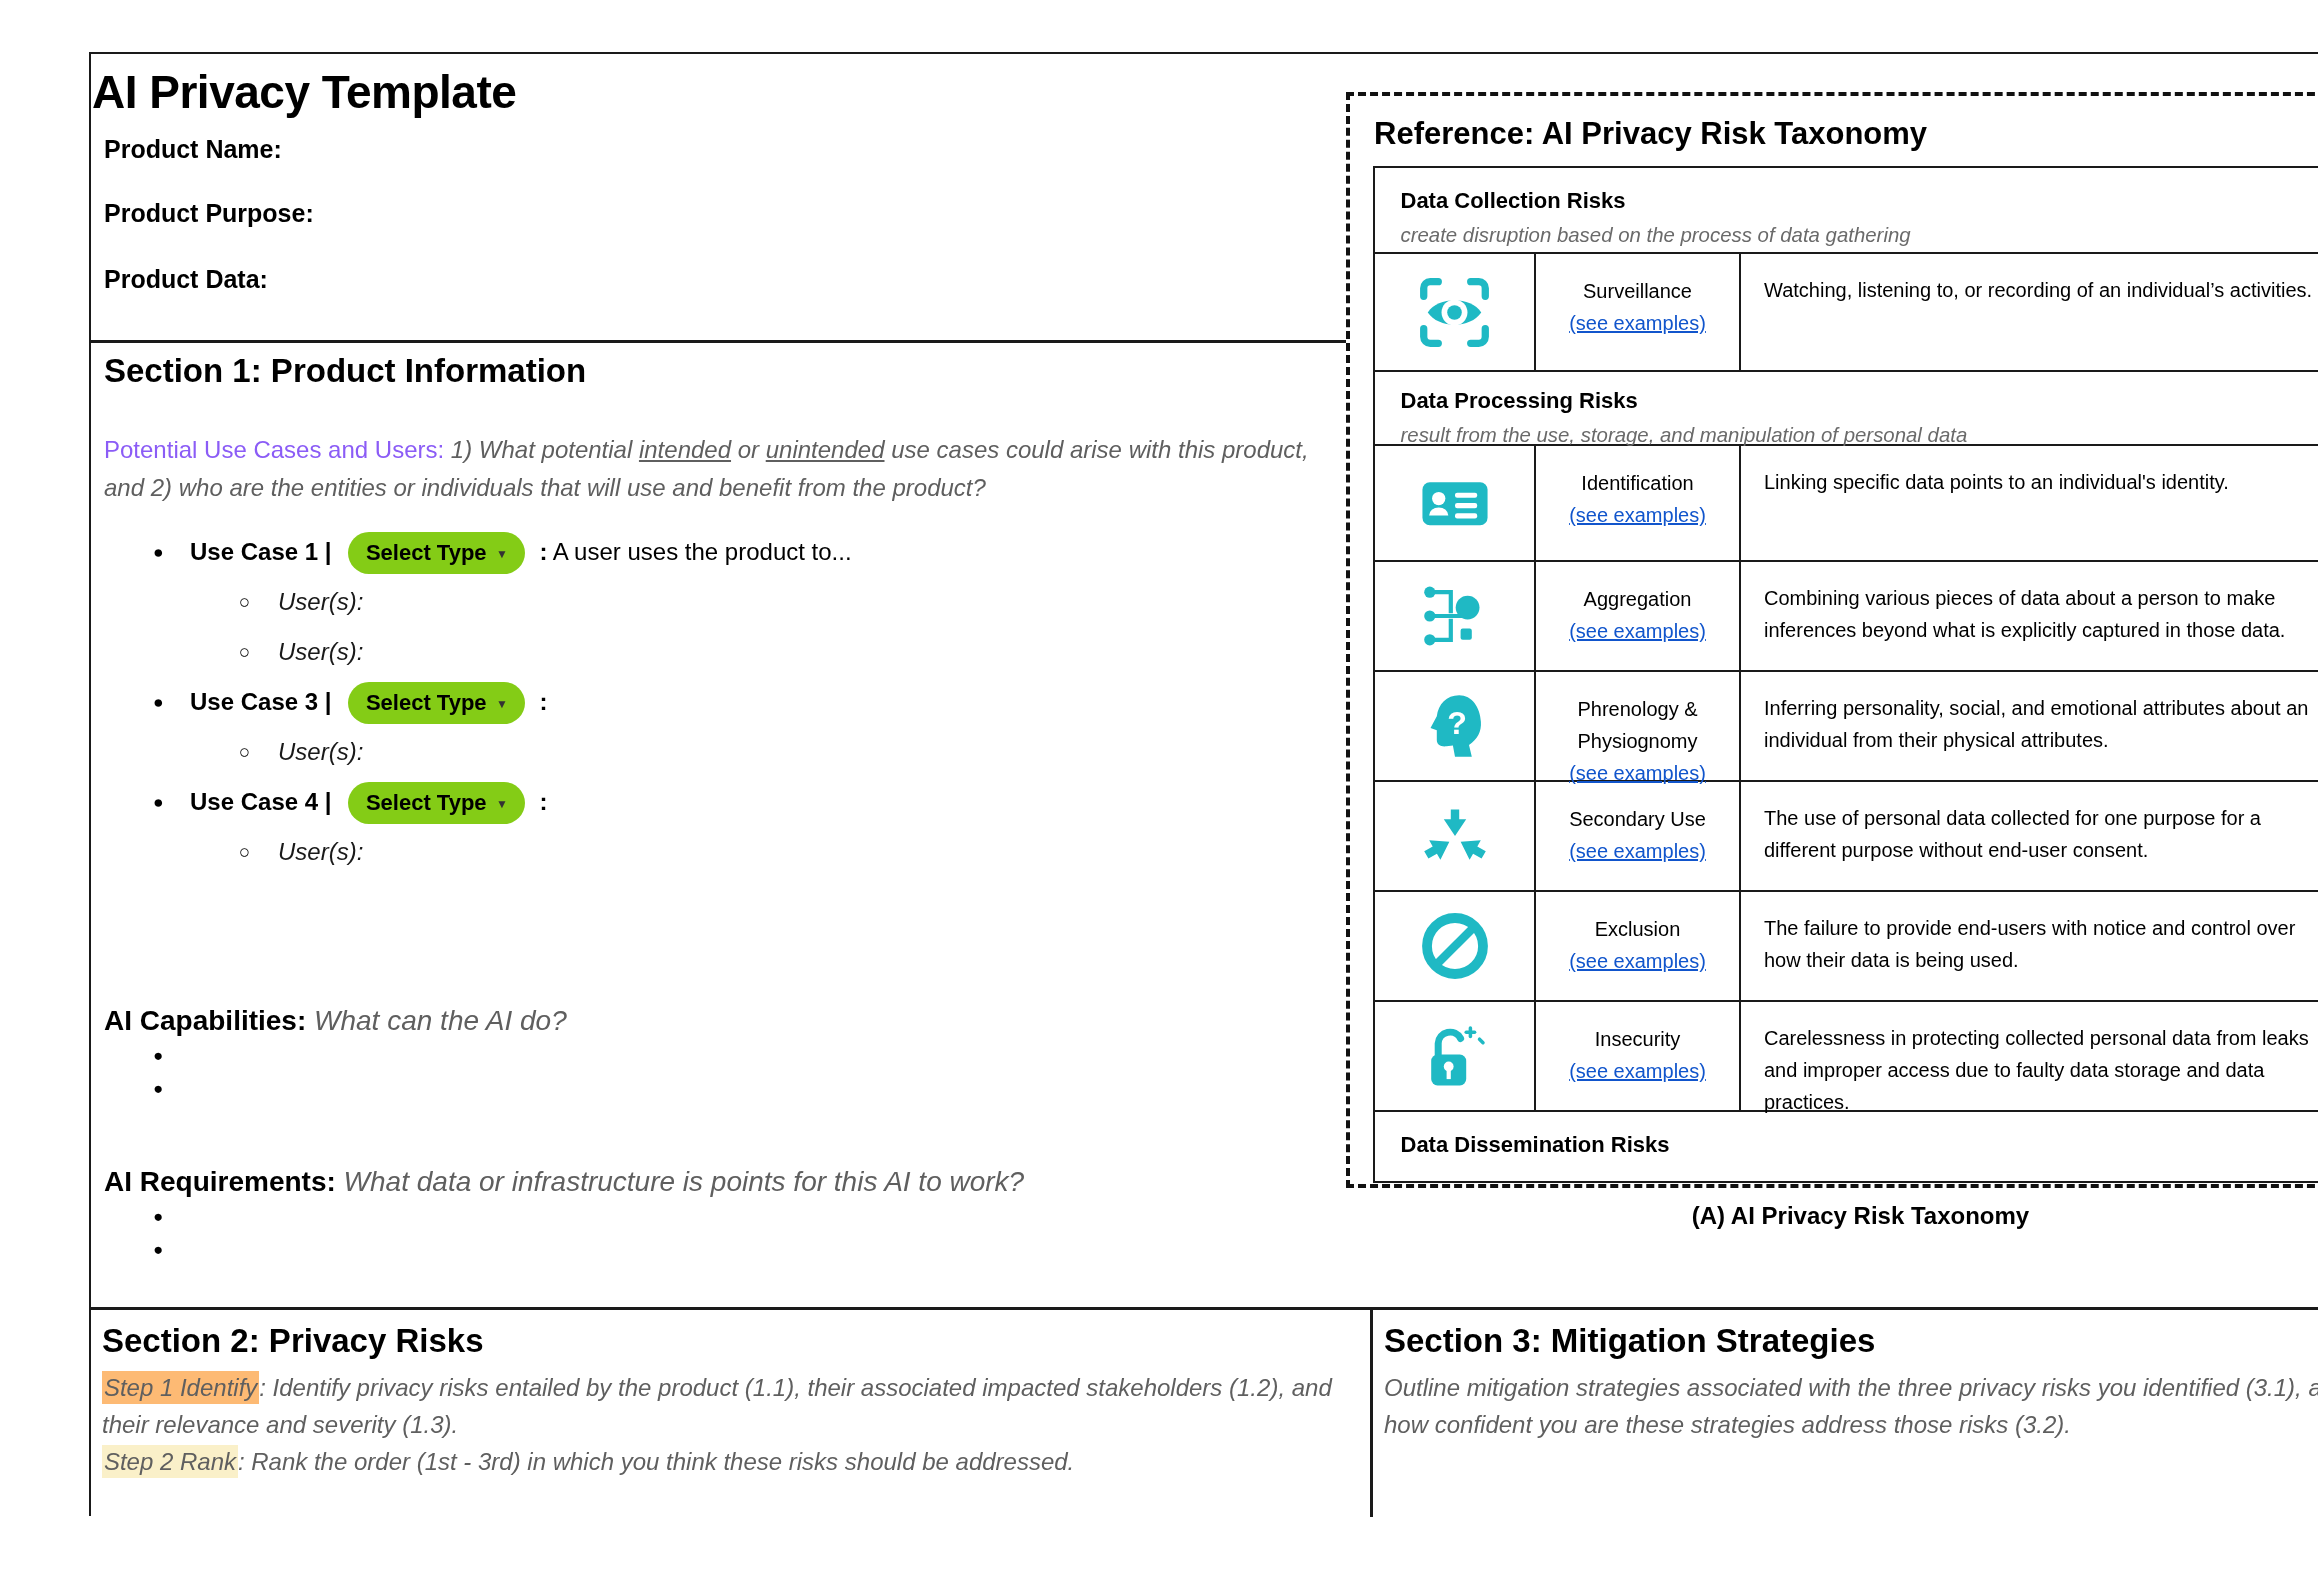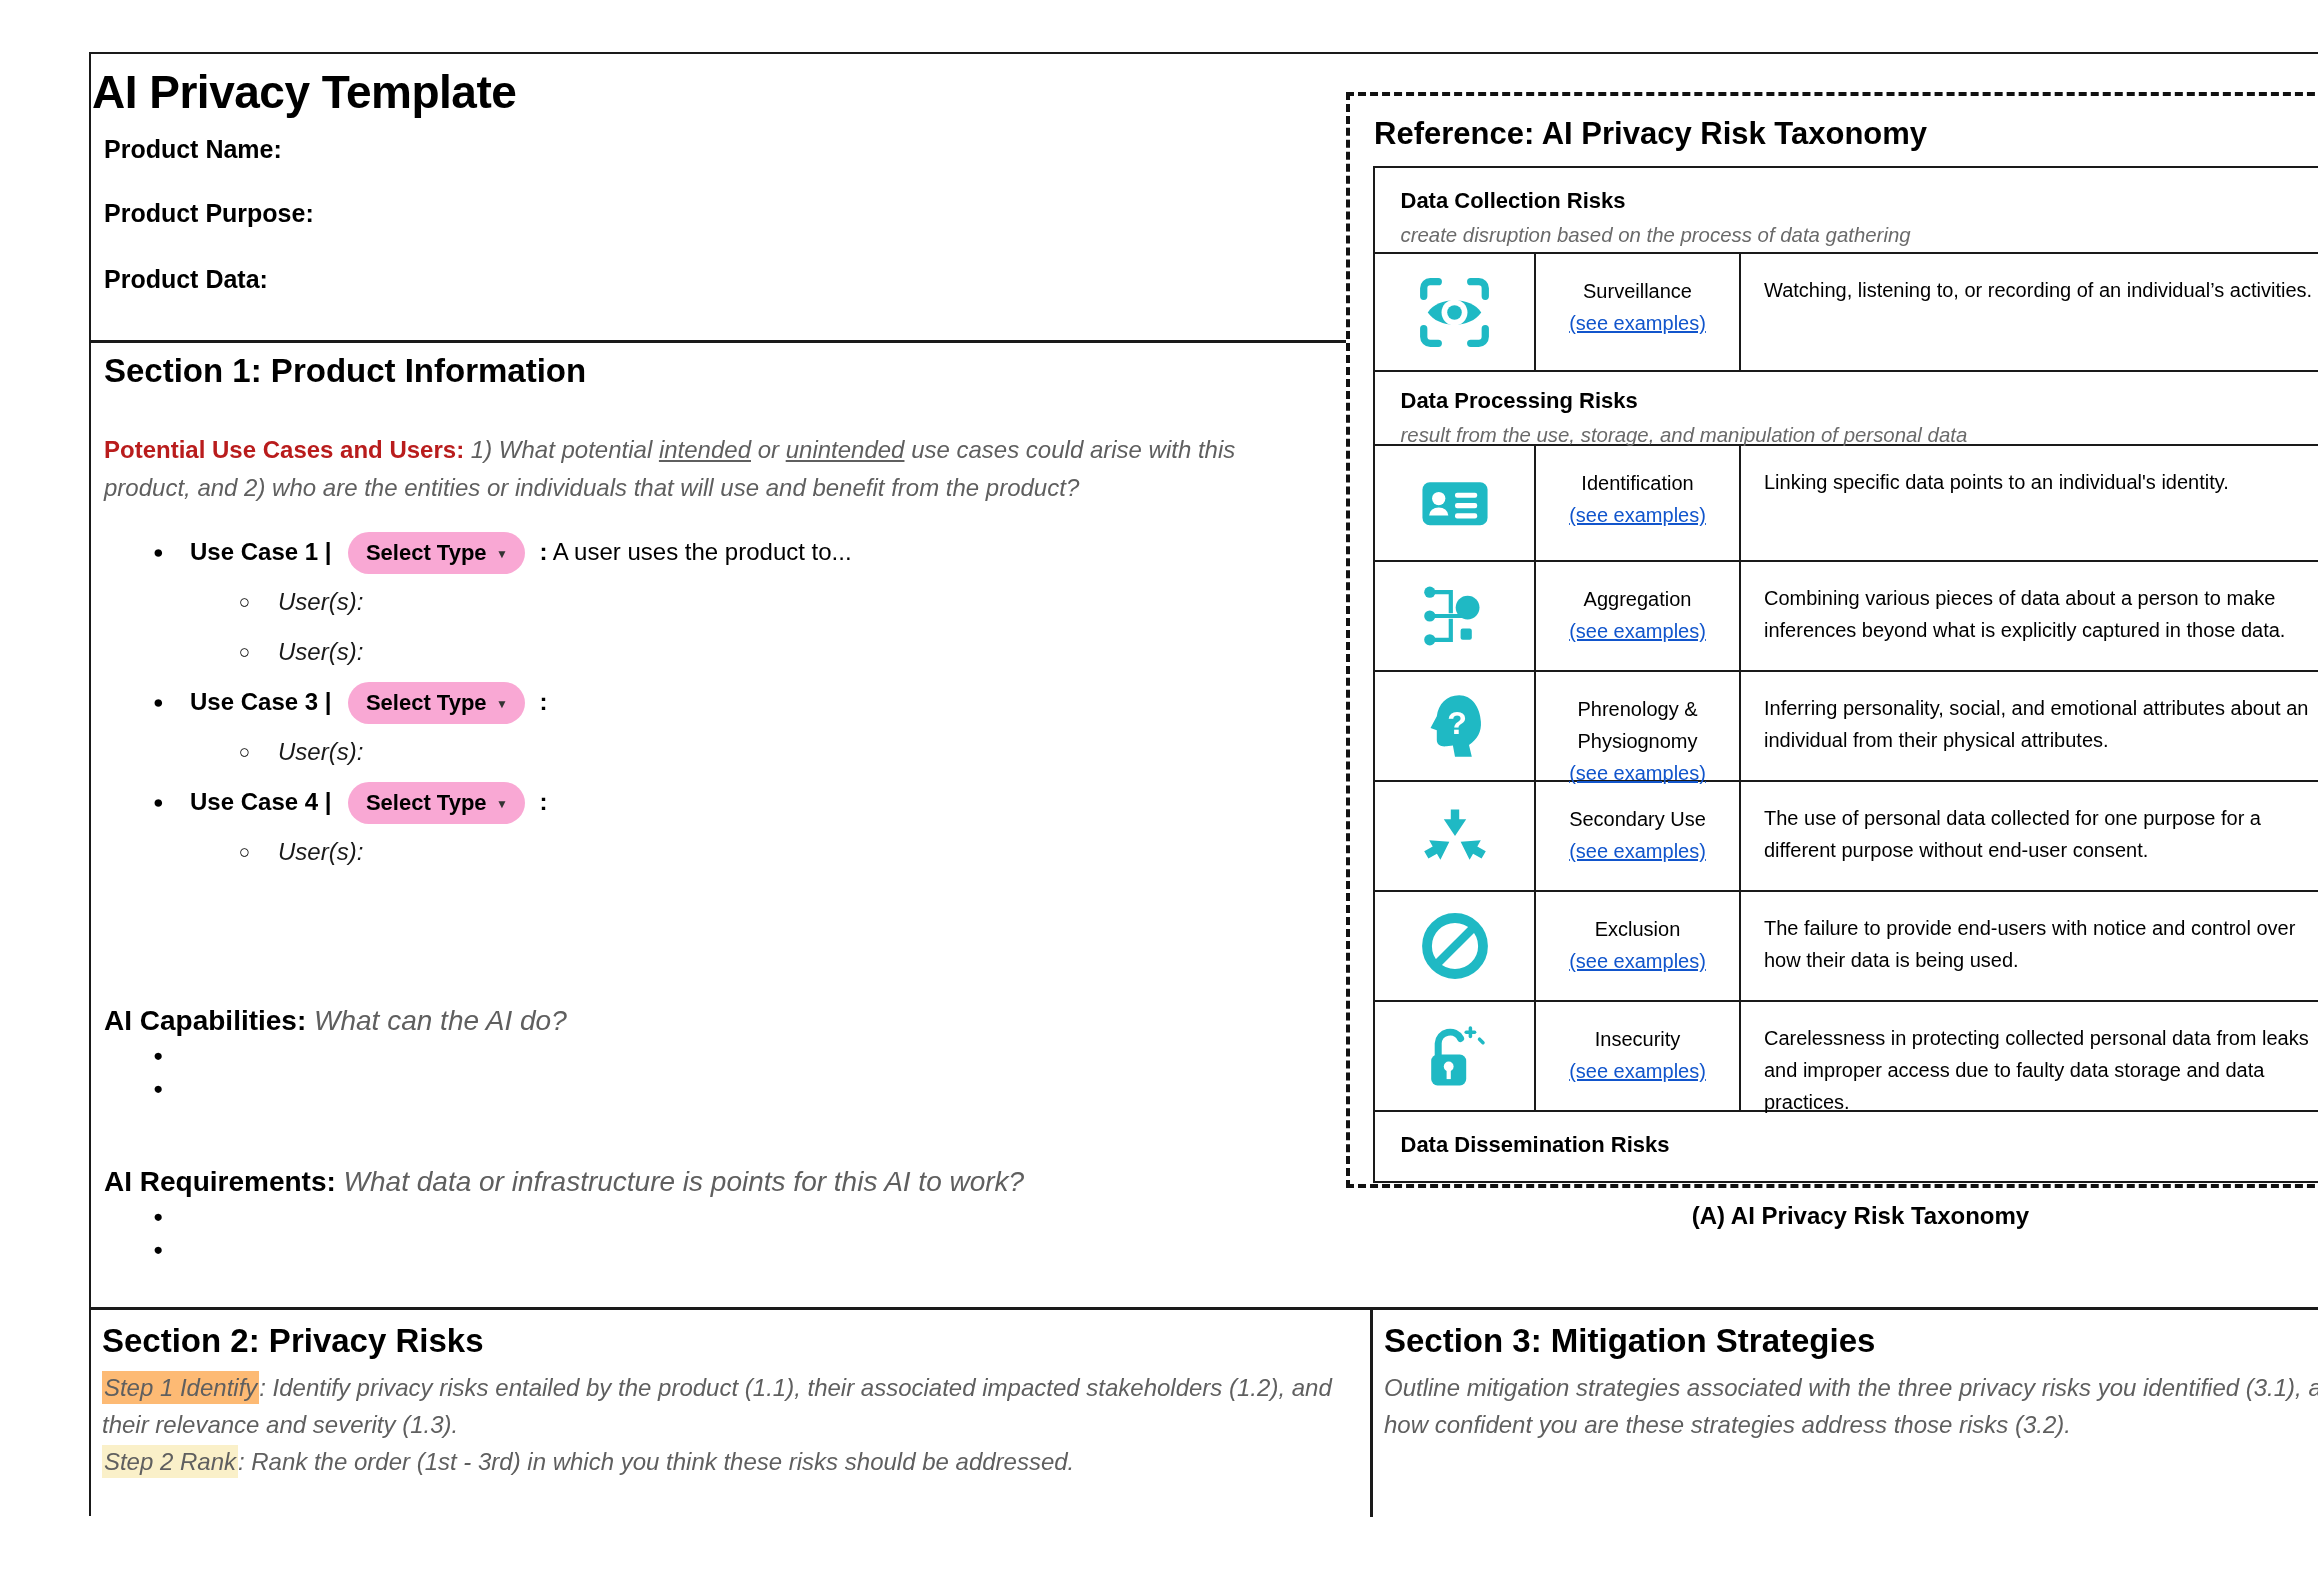--- a/index.html
+++ b/index.html
@@ -23,34 +23,34 @@
   
   .doc-title{left:92px;top:65px;font-size:46px;font-weight:bold;letter-spacing:-0.5px;z-index:3;}
   .field-label{font-size:25px;font-weight:bold;z-index:3;}
   .f1{left:104px;top:135px;}
   .f2{left:104px;top:199px;}
   .f3{left:104px;top:265px;}
 
   
   .s1-heading{left:104px;top:352px;font-size:33px;font-weight:bold;z-index:3;}
   .s1-para{left:104px;top:431px;width:1206px;font-size:24px;line-height:38px;z-index:3;color:#5f5f5f;font-style:italic;}
-  .s1-para .lbl{font-weight:bold;color:#b91c1c;font-style:normal;}
+  .s1-para .lbl{font-weight:normal;color:#8b5cf6;font-style:normal;}
   .s1-para .und{text-decoration:underline;}
 
   .uc-list{left:104px;top:527px;width:1252px;z-index:3;font-size:24px;}
   .uc-line{position:relative;height:50px;line-height:50px;padding-left:86px;white-space:nowrap;}
   .uc-line::before{content:"●";position:absolute;left:49px;top:0;font-size:17.6px;color:#000;}
   .user-line{position:relative;height:50px;line-height:50px;padding-left:174px;}
   .user-line::before{content:"○";position:absolute;left:135px;top:0;font-size:18.5px;color:#000;}
   .uc-label{font-weight:bold;}
   .uc-colon{font-weight:bold;}
   .uc-text{color:#000;}
   .users-label{font-style:italic;color:#1a1a1a;}
   .pill{
-    display:inline-block;background:#f9a8d4;border:none;border-radius:24px;
+    display:inline-block;background:#84cc16;border:none;border-radius:24px;
     padding:2.8px 17.6px;margin:0 7.4px 0 10.2px;font-size:22px;font-weight:bold;color:#000;
     font-family:"Liberation Sans", sans-serif;vertical-align:baseline;line-height:35px;cursor:pointer;
   }
   .pill .caret{font-size:12px;color:#333;margin-left:9.3px;vertical-align:middle;}
 
   .ai-block{left:104px;top:1002px;z-index:3;font-size:28px;}
   .ai-block.req{top:1163px;}
   .ai-label-line{height:37px;line-height:37px;}
   .ai-label-line .lbl{font-weight:bold;}
   .ai-label-line .hint{font-style:italic;color:#5f5f5f;}

